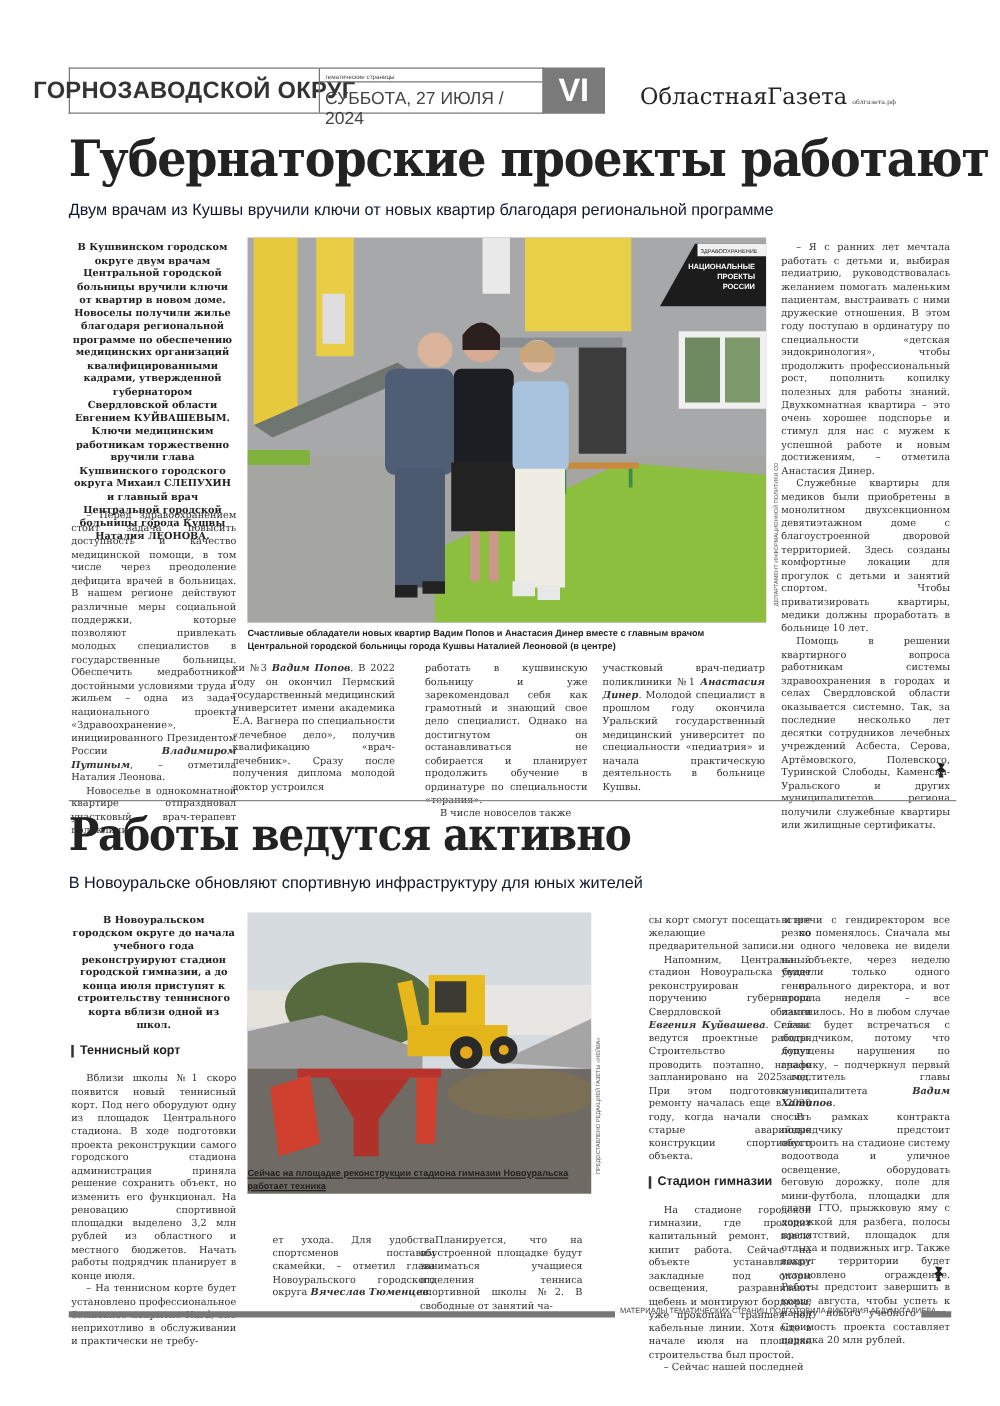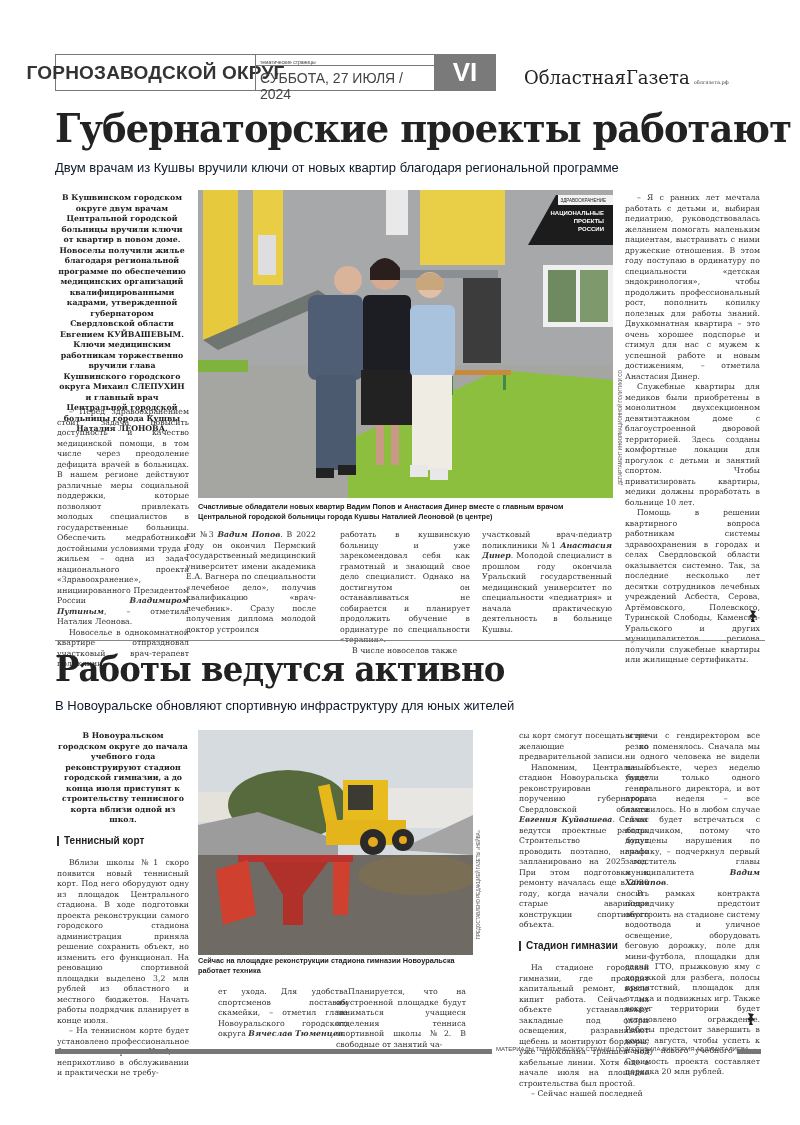--- a/index.html
+++ b/index.html
@@ -6,21 +6,21 @@
   html, body { width: 800px; height: 1125px; background: #fff; }
   body { position: relative; font-family: "DejaVu Serif", serif; color: #222; overflow: hidden; }
 
   
   .masthead { position: absolute; top: 54px; left: 55px; width: 710px; height: 37px; display: flex; align-items: flex-end; }
   .rubric-box { width: 200px; height: 37px; border: 1px solid #777; border-right: none; display: flex; align-items: center; justify-content: center; }
   .rubric { font-family: "Liberation Sans", sans-serif; font-weight: bold; font-size: 19px; letter-spacing: 0.2px; color: #333; white-space: nowrap; }
   .date-box { width: 180px; height: 37px; border: 1px solid #777; display: flex; flex-direction: column; }
   .thematic { flex: 1; font-family: "Liberation Sans", sans-serif; font-size: 5px; color: #444; padding: 4px 0 0 4px; border-bottom: 1px solid #777; }
   .date { flex: 1.3; font-family: "Liberation Sans", sans-serif; font-size: 14px; color: #444; padding: 4px 0 0 4px; }
-  .page-num { width: 62px; height: 37px; background: #7a7a7a; color: #fff; font-family: "Liberation Sans", sans-serif; font-weight: bold; font-size: 26px; display: flex; align-items: center; justify-content: center; margin-left: -1px; }
+  .page-num { width: 50px; height: 37px; background: #7a7a7a; color: #fff; font-family: "Liberation Sans", sans-serif; font-weight: bold; font-size: 26px; display: flex; align-items: center; justify-content: center; margin-left: -1px; }
   .brand { margin-left: 28px; display: flex; flex-direction: row; justify-content: center; line-height: 18px; }
   .brand-line { font-family: "DejaVu Serif", serif; font-size: 18px; color: #222; white-space: nowrap; }
   .brand-url { font-size: 5px; color: #444; margin-left: 4px; }
 
   
   .h1 { position: absolute; left: 55px; top: 104px; font-family: "DejaVu Serif", serif; font-size: 40px; color: #222; letter-spacing: -1px; white-space: nowrap; transform: scaleX(0.92); transform-origin: left; }
   .sub { position: absolute; left: 55px; font-family: "Liberation Sans", sans-serif; font-size: 13px; color: #0f172a; white-space: nowrap; }
   .sub1 { top: 160px; }
   .h2 { position: absolute; left: 55px; top: 647px; font-family: "DejaVu Serif", serif; font-size: 36px; color: #222; letter-spacing: -1px; white-space: nowrap; transform: scaleX(0.9); transform-origin: left; }
   .sub2 { top: 698px; }
@@ -185,21 +185,21 @@
     <circle cx="205" cy="110" r="4" fill="#e6a81c"></circle>
 
     <rect x="40" y="125" width="115" height="7" fill="#b8332d"></rect>
     <polygon points="18,140 50,130 58,185 25,195" fill="#d0402f"></polygon>
     <polygon points="135,132 152,132 150,185 135,185" fill="#d0402f"></polygon>
     <polygon points="65,132 130,132 105,165 105,195 85,195 85,165" fill="#b0302a"></polygon>
   </svg>
 </div>
 <div class="credit" style="left:476px; top:830px;">ПРЕДОСТАВЛЕНО РЕДАКЦИЕЙ ГАЗЕТЫ «НЕЙВА»</div>
 
-<div class="caption" style="left:198px; top:956px; width:275px;">Сейчас на площадке реконструкции стадиона гимназии Новоуральска работает техника</div>
+<div class="caption" style="left:198px; top:934px; width:275px;text-decoration:underline;">Сейчас на площадке реконструкции стадиона гимназии Новоуральска работает техника</div>
 
 <div class="col" style="left:198px; top:987px; width:130px;margin-left:20px;">
   <p class="noind"><span>ет ухода. Для удобства спортсменов поставим скамейки, – отметил глава Новоуральского городского округа </span><b class="nm">Вячеслав Тюменцев</b><span>.</span></p>
 </div>
 
 <div class="col" style="left:336px; top:987px; width:130px;">
   <p>Планируется, что на обустроенной площадке будут заниматься учащиеся отделения тенниса спортивной школы №2. В свободные от занятий ча-</p>
 </div>
 
 <div class="col" style="left:483px; top:731px; width:130px;margin-left:36px;">

